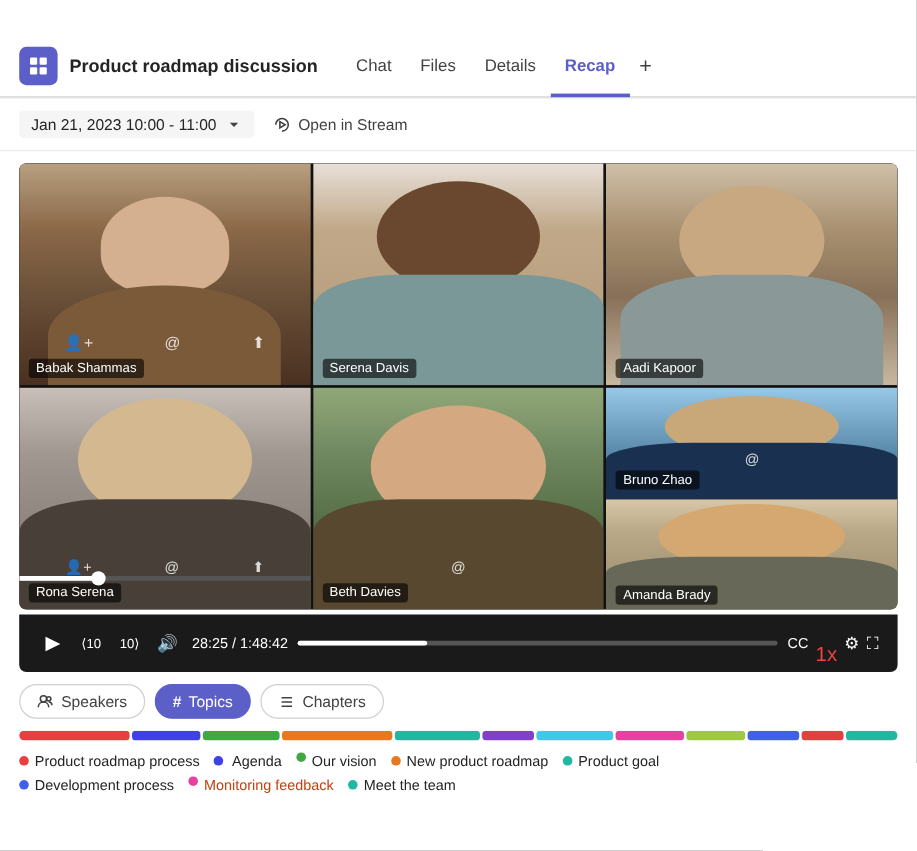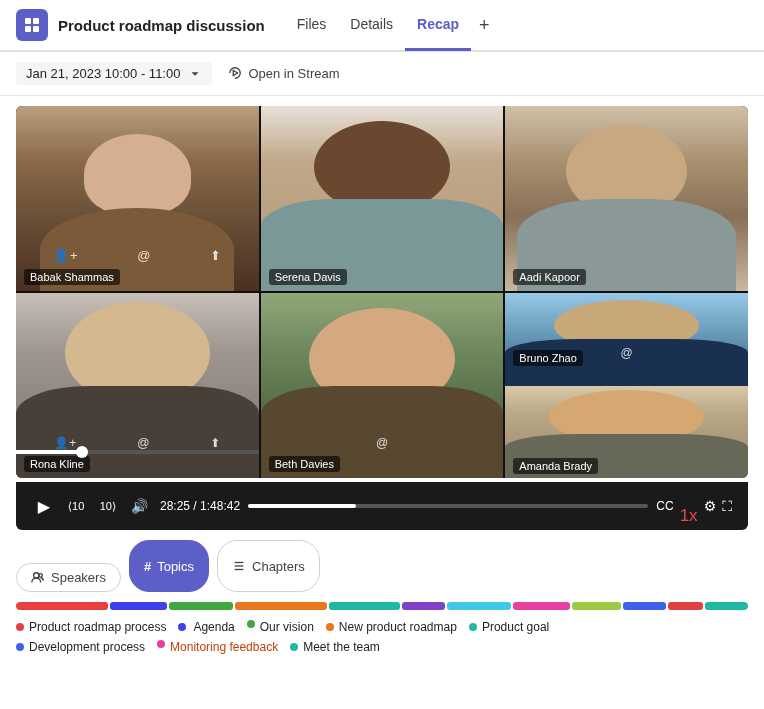--- a/index.html
+++ b/index.html
@@ -29,46 +29,47 @@
     .bruno-fig::before { content: ''; position: absolute; top: 8%; left: 20%; width: 60%; height: 55%; background: #c8a878; border-radius: 50%; }
     .bruno-fig::after { content: ''; position: absolute; bottom: 0; left: 0%; width: 100%; height: 50%; background: #1a3050; border-radius: 30% 30% 0 0; }
 
     .amanda-fig { width: 100%; height: 100%; background: linear-gradient(180deg, #d8c8a8 0%, #b8a888 30%, #988868 100%); position: relative; }
     .amanda-fig::before { content: ''; position: absolute; top: 5%; left: 18%; width: 64%; height: 58%; background: #d4a870; border-radius: 50%; }
     .amanda-fig::after { content: ''; position: absolute; bottom: 0; left: 0%; width: 100%; height: 48%; background: #686858; border-radius: 30% 30% 0 0; }
   </style>
 </head>
 <body>
 
-<div style="display:flex; align-items:center; padding:0 16px; height:52px; border-bottom:2px solid #e0e0e0; gap:0;">
+<div style="display:flex; align-items:center; padding:0 16px; height:52px; border-bottom:2px solid #e0e0e0; gap:0;margin-top:30px;">
   <div style="width:32px;height:32px;background:#5b5fc7;border-radius:6px;display:flex;align-items:center;justify-content:center;margin-right:10px;flex-shrink:0;">
     <svg viewBox="0 0 18 18" fill="white" width="18" height="18">
         <rect x="2" y="2" width="6" height="6" rx="1"></rect>
         <rect x="10" y="2" width="6" height="6" rx="1"></rect>
         <rect x="2" y="10" width="6" height="6" rx="1"></rect>
         <rect x="10" y="10" width="6" height="6" rx="1"></rect>
       </svg>
   </div>
   <span style="font-size:15px;font-weight:600;color:#242424;margin-right:20px;white-space:nowrap;">Product roadmap discussion</span>
   <div style="display:flex;align-items:center;flex:1;">
+    <a style="padding:0 12px;height:52px;display:flex;align-items:center;font-size:14px;color:#424242;cursor:pointer;border-bottom:3px solid transparent;text-decoration:none;">Chat</a>
     <a style="padding:0 12px;height:52px;display:flex;align-items:center;font-size:14px;color:#424242;cursor:pointer;border-bottom:3px solid transparent;text-decoration:none;">Files</a>
     <a style="padding:0 12px;height:36px;display:flex;align-items:center;font-size:14px;color:#424242;cursor:pointer;border-bottom:3px solid transparent;text-decoration:none;">Details</a>
     <a style="padding:0 12px;height:52px;display:flex;align-items:center;font-size:14px;color:#5b5fc7;font-weight:600;cursor:pointer;border-bottom:3px solid #5b5fc7;text-decoration:none;">Recap</a>
     <span style="padding:0 8px;height:52px;display:flex;align-items:center;color:#424242;cursor:pointer;font-size:18px;">+</span>
   </div>
 </div>
 
 <div style="display:flex;align-items:center;padding:0 16px;height:44px;border-bottom:1px solid #e8e8e8;gap:16px;">
   <div style="display:flex;align-items:center;gap:8px;background:#f5f5f5;border-radius:4px;padding:4px 10px;cursor:pointer;font-size:13px;color:#242424;">
     <span>Jan 21, 2023 10:00 - 11:00</span>
     <svg viewBox="0 0 16 16" width="14" height="14" fill="#424242">
         <path d="M4 6l4 4 4-4"></path>
       </svg>
   </div>
-  <div style="display:flex;align-items:flex-start;gap:6px;font-size:13px;color:#424242;cursor:pointer;">
+  <div style="display:flex;align-items:center;gap:6px;font-size:13px;color:#424242;cursor:pointer;">
     <svg viewBox="0 0 16 16" width="14" height="14" fill="none" stroke="#424242" stroke-width="1.5">
         <path d="M2 8c0-3.3 2.7-6 6-6s6 2.7 6 6-2.7 6-6 6"></path>
         <path d="M6 5v6l5-3-5-3z"></path>
       </svg>
     <span>Open in Stream</span>
   </div>
 </div>
 
 <div style="padding:10px 16px 4px 16px;">
   <div style="display:grid;grid-template-columns:1fr 1fr 1fr;grid-template-rows:185px 185px;gap:2px;border-radius:6px;overflow:hidden;background:#111;">
@@ -88,21 +89,21 @@
       <div style="position:absolute;bottom:6px;left:8px;background:rgba(0,0,0,0.6);color:white;font-size:11px;padding:2px 6px;border-radius:3px;font-weight:500;">Serena Davis</div>
     </div>
 
     <div style="position:relative;overflow:hidden;">
       <div class="aadi-fig" style="width:100%;height:100%;"></div>
       <div style="position:absolute;bottom:6px;left:8px;background:rgba(0,0,0,0.6);color:white;font-size:11px;padding:2px 6px;border-radius:3px;font-weight:500;">Aadi Kapoor</div>
     </div>
 
     <div style="position:relative;overflow:hidden;">
       <div class="rona-fig" style="width:100%;height:100%;"></div>
-      <div style="position:absolute;bottom:6px;left:8px;background:rgba(0,0,0,0.6);color:white;font-size:11px;padding:2px 6px;border-radius:3px;font-weight:500;">Rona Kline</div>
+      <div style="position:absolute;bottom:6px;left:8px;background:rgba(0,0,0,0.6);color:white;font-size:11px;padding:2px 6px;border-radius:3px;font-weight:500;">Rona Serena</div>
       <div style="position:absolute;bottom:28px;left:0;right:0;display:flex;justify-content:space-around;padding:0 8px;">
         <span style="color:rgba(255,255,255,0.8);font-size:12px;">👤+</span>
         <span style="color:rgba(255,255,255,0.8);font-size:12px;">@</span>
         <span style="color:rgba(255,255,255,0.8);font-size:12px;">⬆</span>
       </div>
 
       <div style="position:absolute;bottom:24px;left:0;right:0;height:4px;background:#555;cursor:pointer;">
         <div style="height:100%;background:white;width:27%;"></div>
         <div style="position:absolute;top:50%;transform:translateY(-50%);left:27%;width:12px;height:12px;background:white;border-radius:50%;margin-left:-6px;"></div>
       </div>
@@ -113,21 +114,21 @@
       <div style="position:absolute;bottom:6px;left:8px;background:rgba(0,0,0,0.6);color:white;font-size:11px;padding:2px 6px;border-radius:3px;font-weight:500;">Beth Davies</div>
       <div style="position:absolute;bottom:28px;left:0;right:0;display:flex;justify-content:center;padding:0 8px;">
         <span style="color:rgba(255,255,255,0.8);font-size:12px;">@</span>
       </div>
     </div>
 
     <div style="position:relative;overflow:hidden;display:grid;grid-template-rows:1fr 1fr;">
 
       <div style="position:relative;overflow:hidden;">
         <div class="bruno-fig" style="width:100%;height:100%;"></div>
-        <div style="position:absolute;bottom:20px;left:8px;background:rgba(0,0,0,0.6);color:white;font-size:11px;padding:2px 6px;border-radius:3px;font-weight:500;">Bruno Zhao</div>
+        <div style="position:absolute;bottom:8px;left:8px;background:rgba(0,0,0,0.6);color:white;font-size:11px;padding:2px 6px;border-radius:3px;font-weight:500;">Bruno Zhao</div>
         <div style="position:absolute;bottom:26px;left:0;right:0;display:flex;justify-content:center;padding:0 8px;">
           <span style="color:rgba(255,255,255,0.8);font-size:12px;">@</span>
         </div>
       </div>
 
       <div style="position:relative;overflow:hidden;">
         <div class="amanda-fig" style="width:100%;height:100%;"></div>
         <div style="position:absolute;bottom:4px;left:8px;background:rgba(0,0,0,0.6);color:white;font-size:11px;padding:2px 6px;border-radius:3px;font-weight:500;">Amanda Brady</div>
       </div>
     </div>
@@ -147,21 +148,21 @@
   <div style="display:flex;align-items:center;gap:6px;">
     <button style="color:white;background:none;border:none;cursor:pointer;font-size:12px;">CC</button>
     <button style="color:#ef4444;background:none;border:none;cursor:pointer;font-size:17px;margin-top:20px;">1x</button>
     <button style="color:white;background:none;border:none;cursor:pointer;font-size:14px;">⚙</button>
     <button style="color:white;background:none;border:none;cursor:pointer;font-size:14px;">⛶</button>
   </div>
 </div>
 
 <div style="padding:10px 16px 6px 16px;">
   <div style="display:flex;gap:8px;">
-    <button style="display:flex;align-items:center;gap:6px;padding:6px 14px;border:1px solid #d0d0d0;border-radius:20px;background:white;font-size:13px;color:#424242;cursor:pointer;margin-top:23px;">
+    <button style="display:flex;align-items:center;gap:6px;padding:6px 14px;border:1px solid #d0d0d0;border-radius:20px;background:white;font-size:13px;color:#424242;cursor:pointer;">
       <svg viewBox="0 0 16 16" width="14" height="14" fill="none" stroke="#424242" stroke-width="1.5">
           <circle cx="6" cy="5" r="3"></circle>
           <circle cx="11" cy="5" r="2"></circle>
           <path d="M1 13c0-2.8 2.2-5 5-5s5 2.2 5 5"></path>
           <path d="M11 8c1.7 0 3 1.3 3 3"></path>
         </svg>
       <span>Speakers</span>
     </button>
     <button style="display:flex;align-items:center;gap:6px;padding:6px 14px;border:1px solid #5b5fc7;border-radius:20px;background:#5b5fc7;font-size:13px;color:white;cursor:pointer;">
       <span style="font-weight:bold;">#</span>

